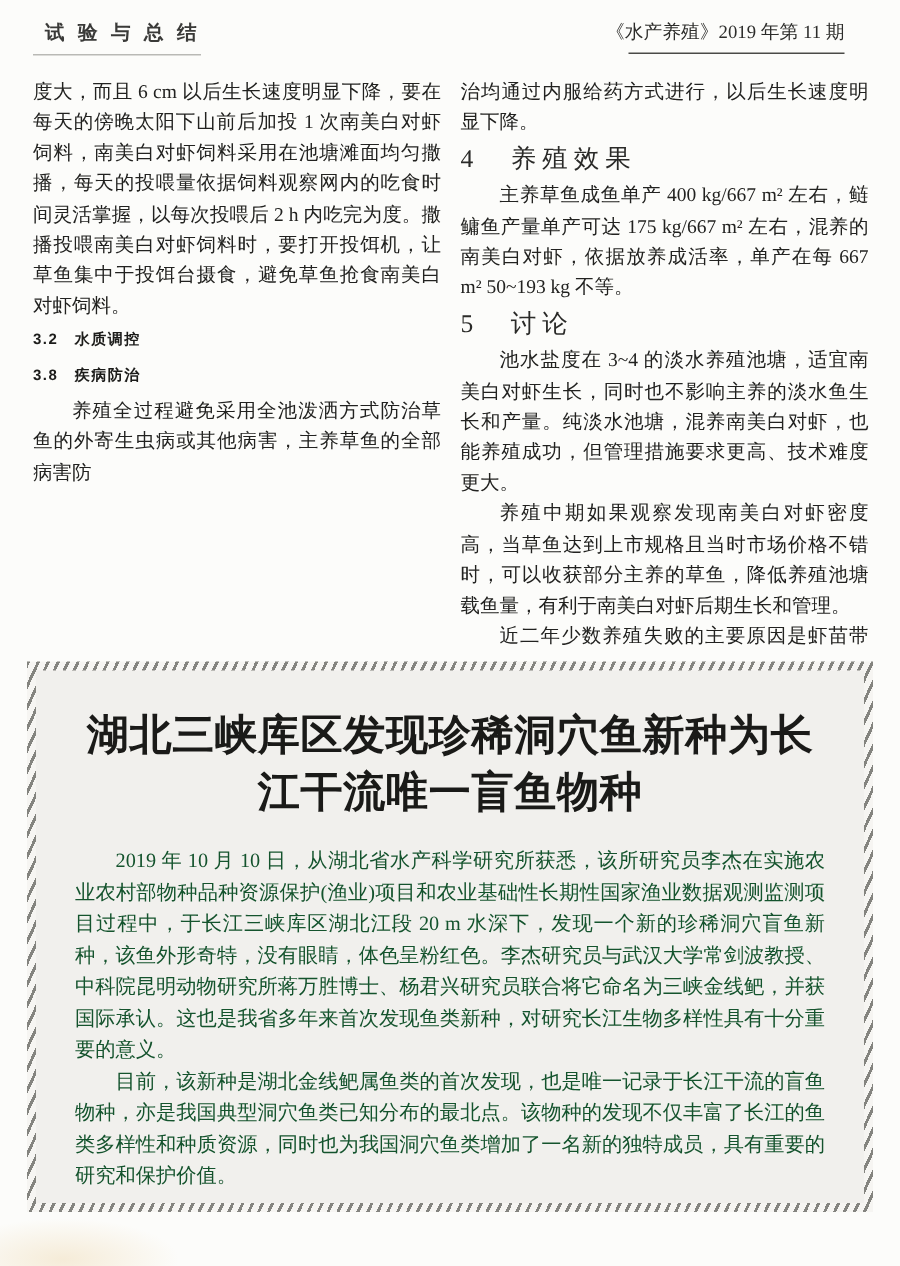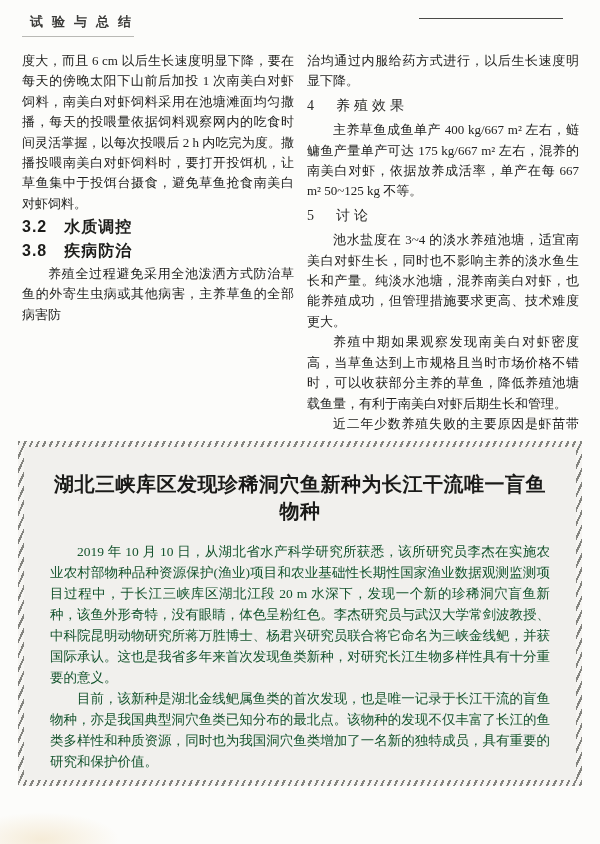--- a/index.html
+++ b/index.html
@@ -60,27 +60,27 @@
     flex: 1 1 0;
     font-size: 13px;
     line-height: 20.4px;
     text-align: justify;
   }
   .col p { margin: 0; }
   .col p.indent { text-indent: 2em; }
   .h-bold {
     font-family: "Liberation Sans", "DejaVu Sans", sans-serif;
     font-weight: bold;
-    font-size: 16px;
+    font-size: 10px;
     letter-spacing: 1px;
     margin: 3px 0 3px;
     color: #1c1c1a;
   }
   .h-level1 {
-    font-size: 14px;
+    font-size: 17px;
     font-weight: normal;
     letter-spacing: 4px;
     margin: 4px 0 4px;
     color: #2a2a28;
   }
   
   .news-box-border {
     margin: 8px 18px 0 18px;
     padding: 6px;
     background-color: #f6f5f2;
@@ -91,21 +91,21 @@
     );
   }
   .news-box-inner {
     background: #f1f0ed;
     padding: 14px 26px 8px 26px;
   }
   .news-title {
     text-align: center;
     font-family: "Liberation Sans", "DejaVu Sans", sans-serif;
     font-weight: bold;
-    font-size: 20px;
+    font-size: 28px;
     letter-spacing: 0.5px;
     color: #1a1a18;
     margin: 10px 0 16px;
   }
   .news-para {
     font-size: 13.5px;
     line-height: 21px;
     text-align: justify;
     text-indent: 2em;
     color: #14532d;
@@ -125,35 +125,36 @@
 <body>
 
 <div class="page">
 
   <div class="header">
     <div>
       <div class="header-left-text">试验与总结</div>
       <div class="rule-left"></div>
     </div>
     <div class="header-right">
+      <div class="header-right-text">《水产养殖》2019 年第 11 期</div>
       <div class="rule-right"></div>
     </div>
   </div>
 
   <div class="columns">
     <div class="col">
       <p>度大，而且 6 cm 以后生长速度明显下降，要在每天的傍晚太阳下山前后加投 1 次南美白对虾饲料，南美白对虾饲料采用在池塘滩面均匀撒播，每天的投喂量依据饲料观察网内的吃食时间灵活掌握，以每次投喂后 2 h 内吃完为度。撒播投喂南美白对虾饲料时，要打开投饵机，让草鱼集中于投饵台摄食，避免草鱼抢食南美白对虾饲料。</p>
       <div class="h-bold">3.2　水质调控</div>
       <div class="h-bold">3.8　疾病防治</div>
       <p class="indent">养殖全过程避免采用全池泼洒方式防治草鱼的外寄生虫病或其他病害，主养草鱼的全部病害防</p>
     </div>
     <div class="col">
       <p>治均通过内服给药方式进行，以后生长速度明显下降。</p>
       <div class="h-level1">4　养殖效果</div>
-      <p class="indent">主养草鱼成鱼单产 400 kg/667 m² 左右，鲢鳙鱼产量单产可达 175 kg/667 m² 左右，混养的南美白对虾，依据放养成活率，单产在每 667 m² 50~125 kg 不等。</p>
+      <p class="indent">主养草鱼成鱼单产 400 kg/667 m² 左右，鲢鳙鱼产量单产可达 175 kg/667 m² 左右，混养的南美白对虾，依据放养成活率，单产在每 667 m² 50~193 kg 不等。</p>
       <div class="h-level1">5　讨论</div>
       <p class="indent">池水盐度在 3~4 的淡水养殖池塘，适宜南美白对虾生长，同时也不影响主养的淡水鱼生长和产量。纯淡水池塘，混养南美白对虾，也能养殖成功，但管理措施要求更高、技术难度更大。</p>
       <p class="indent">养殖中期如果观察发现南美白对虾密度高，当草鱼达到上市规格且当时市场价格不错时，可以收获部分主养的草鱼，降低养殖池塘载鱼量，有利于南美白对虾后期生长和管理。</p>
       <p class="indent">近二年少数养殖失败的主要原因是虾苗带有以肠肝孢虫为主的病原和放养时养殖池水残留有兽药等，导致放养成活率低、生长缓慢或发病死亡。</p>
 
     </div>
   </div>
 
   <div class="news-box-border">
     <div class="news-box-inner">

